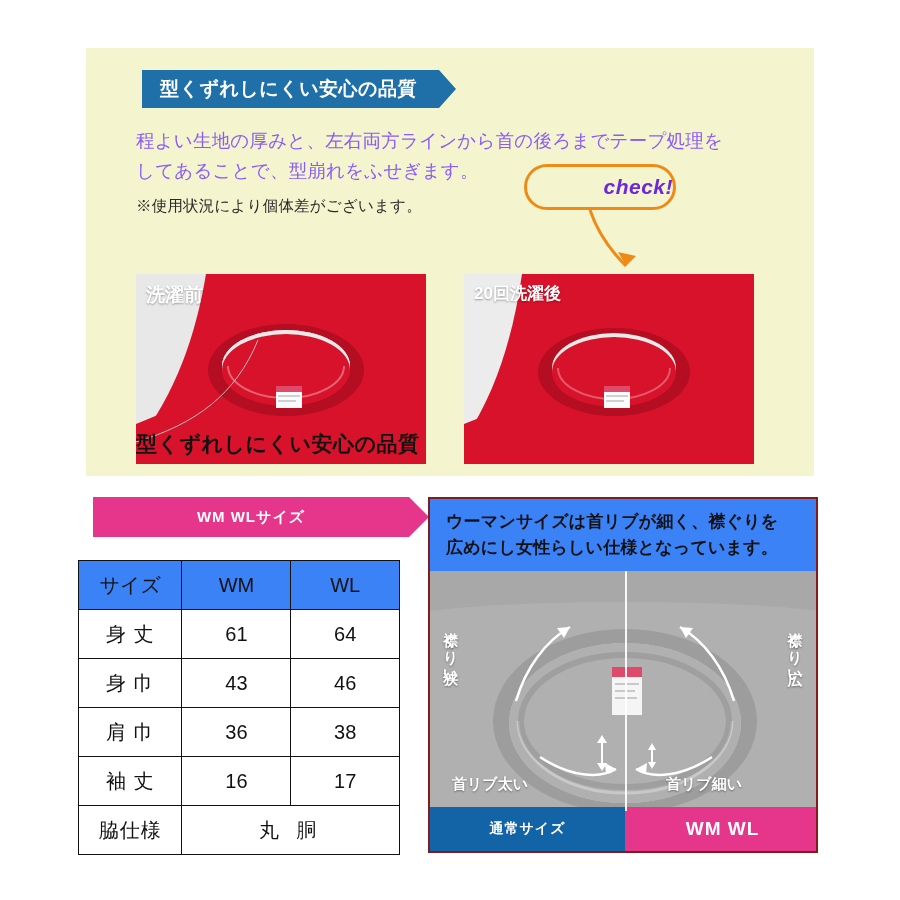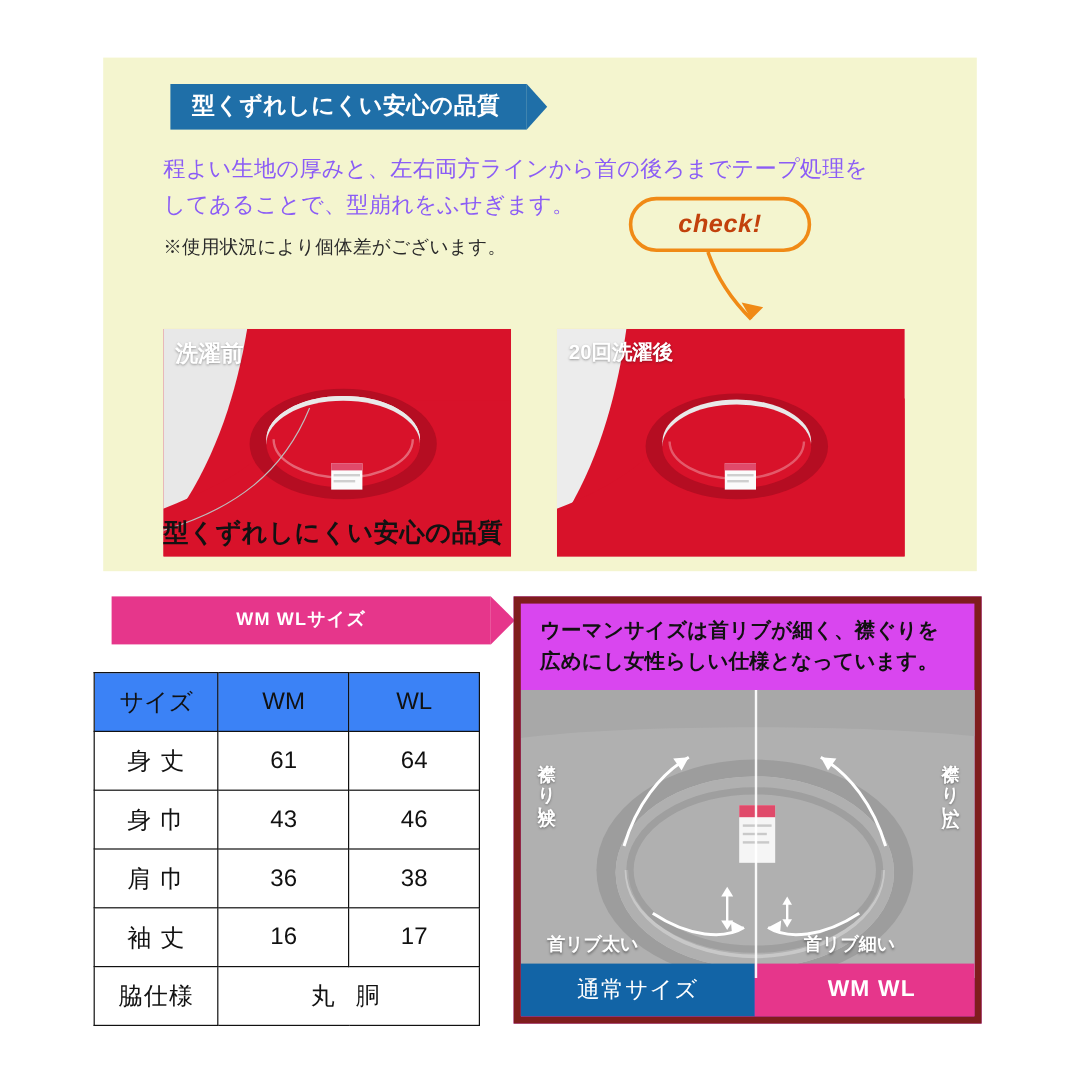--- a/index.html
+++ b/index.html
@@ -52,23 +52,23 @@
   .check-bubble{
     position:absolute;left:438px;top:116px;
     width:152px;height:46px;
     border:3px solid #f08a16;
     border-radius:24px;
     box-sizing:border-box;
     background:#f4f5cf;
   }
   .check-bubble span{
     display:block;
-    text-align:center;
+    text-align:right;
     line-height:40px;
-    color:#c2410c;
+    color:#6d28d9;
     font-weight:bold;
     font-style:italic;
     font-size:21px;
     letter-spacing:0.5px;
   }
   .bubble-tail{
     position:absolute;left:498px;top:160px;
     width:0;height:0;
   }
   .bubble-tail svg{display:block;}
@@ -129,22 +129,22 @@
   table.size-table td.rowhead{
     width:104px;
     letter-spacing:1px;
   }
   table.size-table td.val{width:109px;}
   table.size-table td.span{letter-spacing:6px;}
   
   .woman-panel{
     position:absolute;left:428px;top:497px;
     width:390px;height:356px;
-    background:#d946ef;
-    border:6px solid #7f1d1d;
+    background:#3b82f6;
+    border:2px solid #7f1d1d;
     box-sizing:border-box;
     overflow:hidden;
     padding-left:40px;
   }
   .woman-text{
     position:absolute;left:16px;top:10px;width:360px;
     font-size:17px;line-height:1.55;color:#111;
     font-weight:bold;
     letter-spacing:0.2px;
     z-index:6;
@@ -161,21 +161,21 @@
   .label-vert{
     writing-mode:vertical-rl;
     text-orientation:upright;
     letter-spacing:1px;
   }
   .bottom-tabs{
     position:absolute;left:0;bottom:0;width:390px;height:44px;
     display:flex;
   }
   .tab-normal{
-    flex:1;background:#1264a6;color:#fff;font-weight:normal;font-size:19px;
+    flex:1;background:#1264a6;color:#fff;font-weight:bold;font-size:14px;
     display:flex;align-items:center;justify-content:center;letter-spacing:1px;
   }
   .tab-wm{
     flex:1;background:#e6368b;color:#fff;font-weight:bold;font-size:19px;
     display:flex;align-items:center;justify-content:center;letter-spacing:1px;
   }
   .divider-line{
     position:absolute;left:195px;top:72px;width:2px;height:240px;
     background:rgba(255,255,255,.92);z-index:6;
   }

